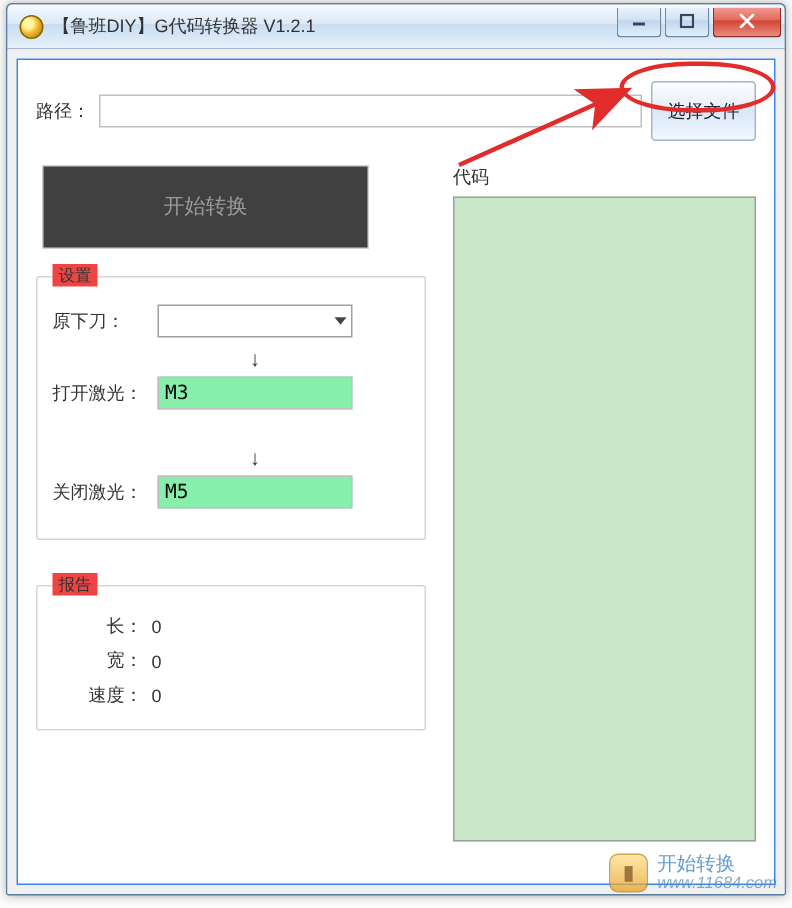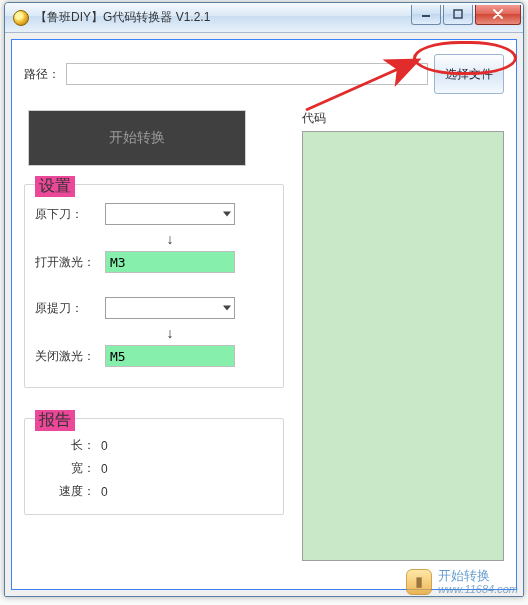--- a/index.html
+++ b/index.html
@@ -155,24 +155,24 @@
     border: 1px solid #d6d6d6;
     border-radius: 2px;
     padding: 18px 10px 14px 10px;
     margin: 0 0 30px 0;
     position: relative;
     background: #fff;
   }
   .group-title {
     position: absolute;
     top: -9px; left: 10px;
-    background: #ec4899;
+    background: #ef4444;
     padding: 0 4px;
     color: #333;
-    font-size: 16px;
+    font-size: 11px;
   }
 
   .form-row {
     display: flex;
     align-items: center;
     margin-bottom: 6px;
     gap: 6px;
   }
   .form-row .flab {
     width: 64px;
@@ -323,27 +323,20 @@
 
               <div class="down-arrow-sym">↓</div>
 
               <div class="form-row">
                 <span class="flab">打开激光：</span>
                 <input class="txtbox" type="text" value="M3" style="">
               </div>
 
               <div style="height:18px"></div>
 
-              <div class="form-row">
-                <span class="flab">原提刀：</span>
-                <div class="combo-wrap">
-                  <input class="combo" type="text" value="" style="">
-                  <div class="combo-arrow"></div>
-                </div>
-              </div>
 
               <div class="down-arrow-sym">↓</div>
 
               <div class="form-row">
                 <span class="flab">关闭激光：</span>
                 <input class="txtbox" type="text" value="M5" style="">
               </div>
             </div>
 
             <div class="group" style="margin-bottom:0;">

